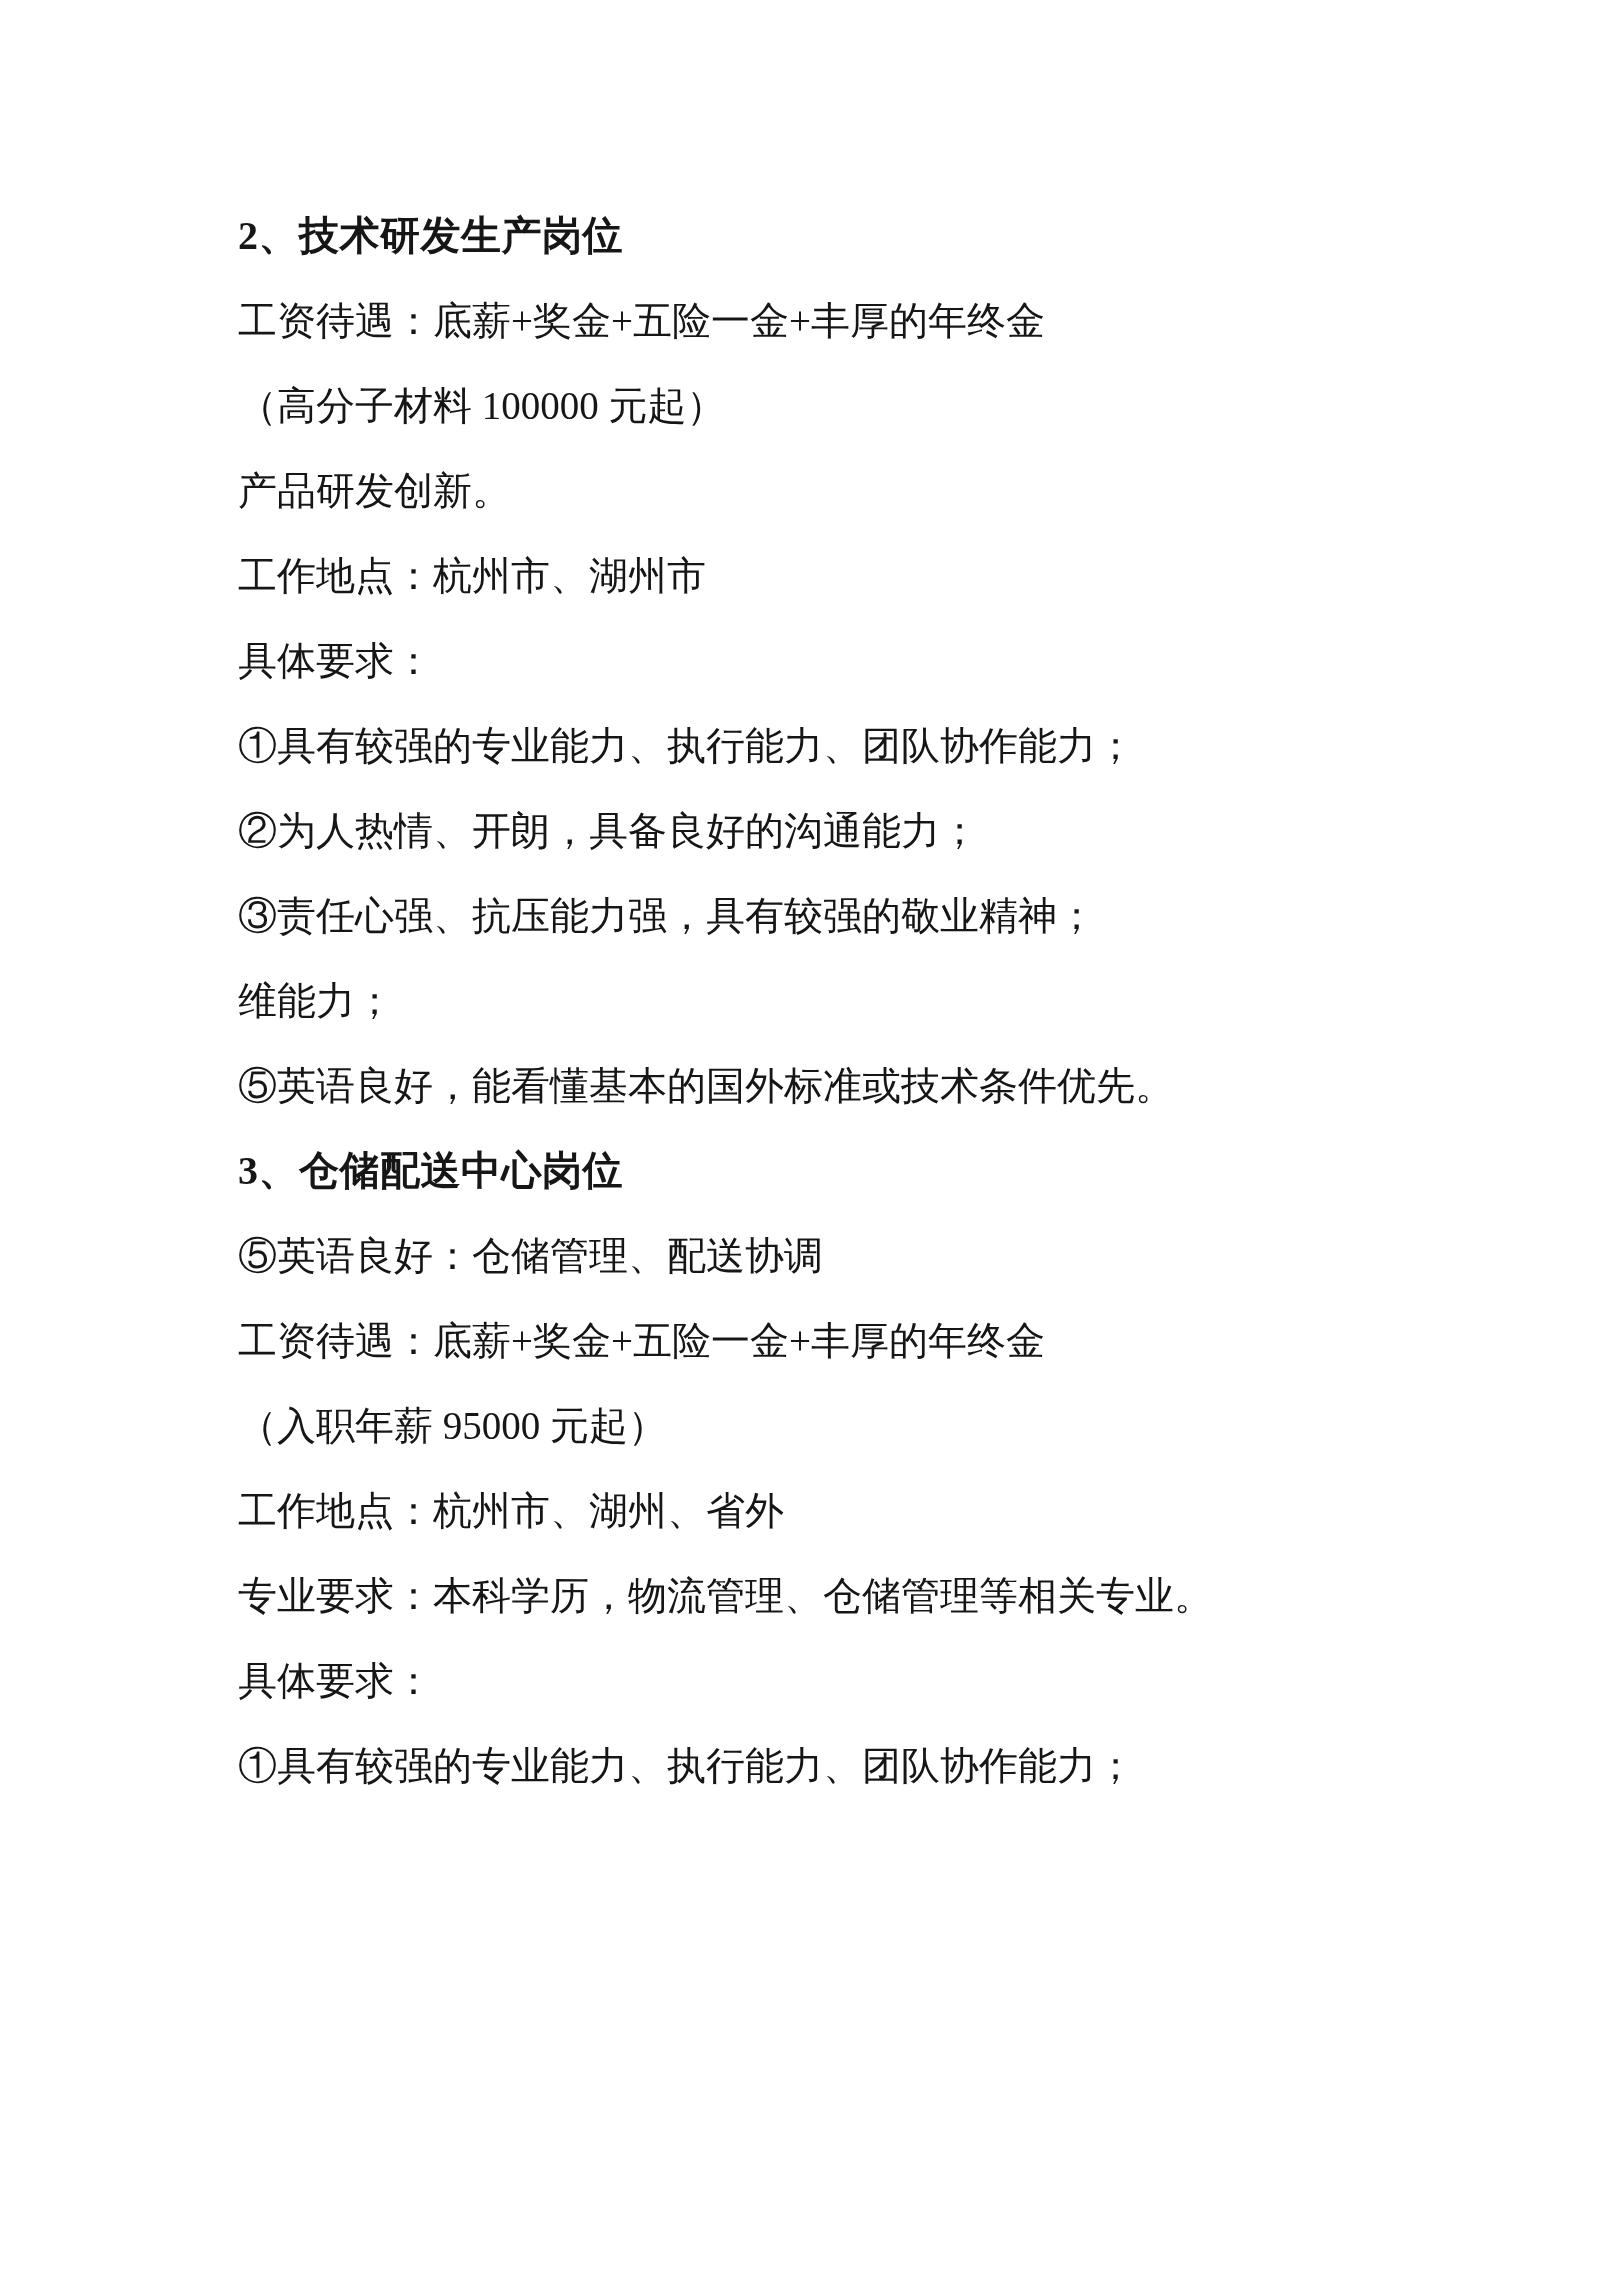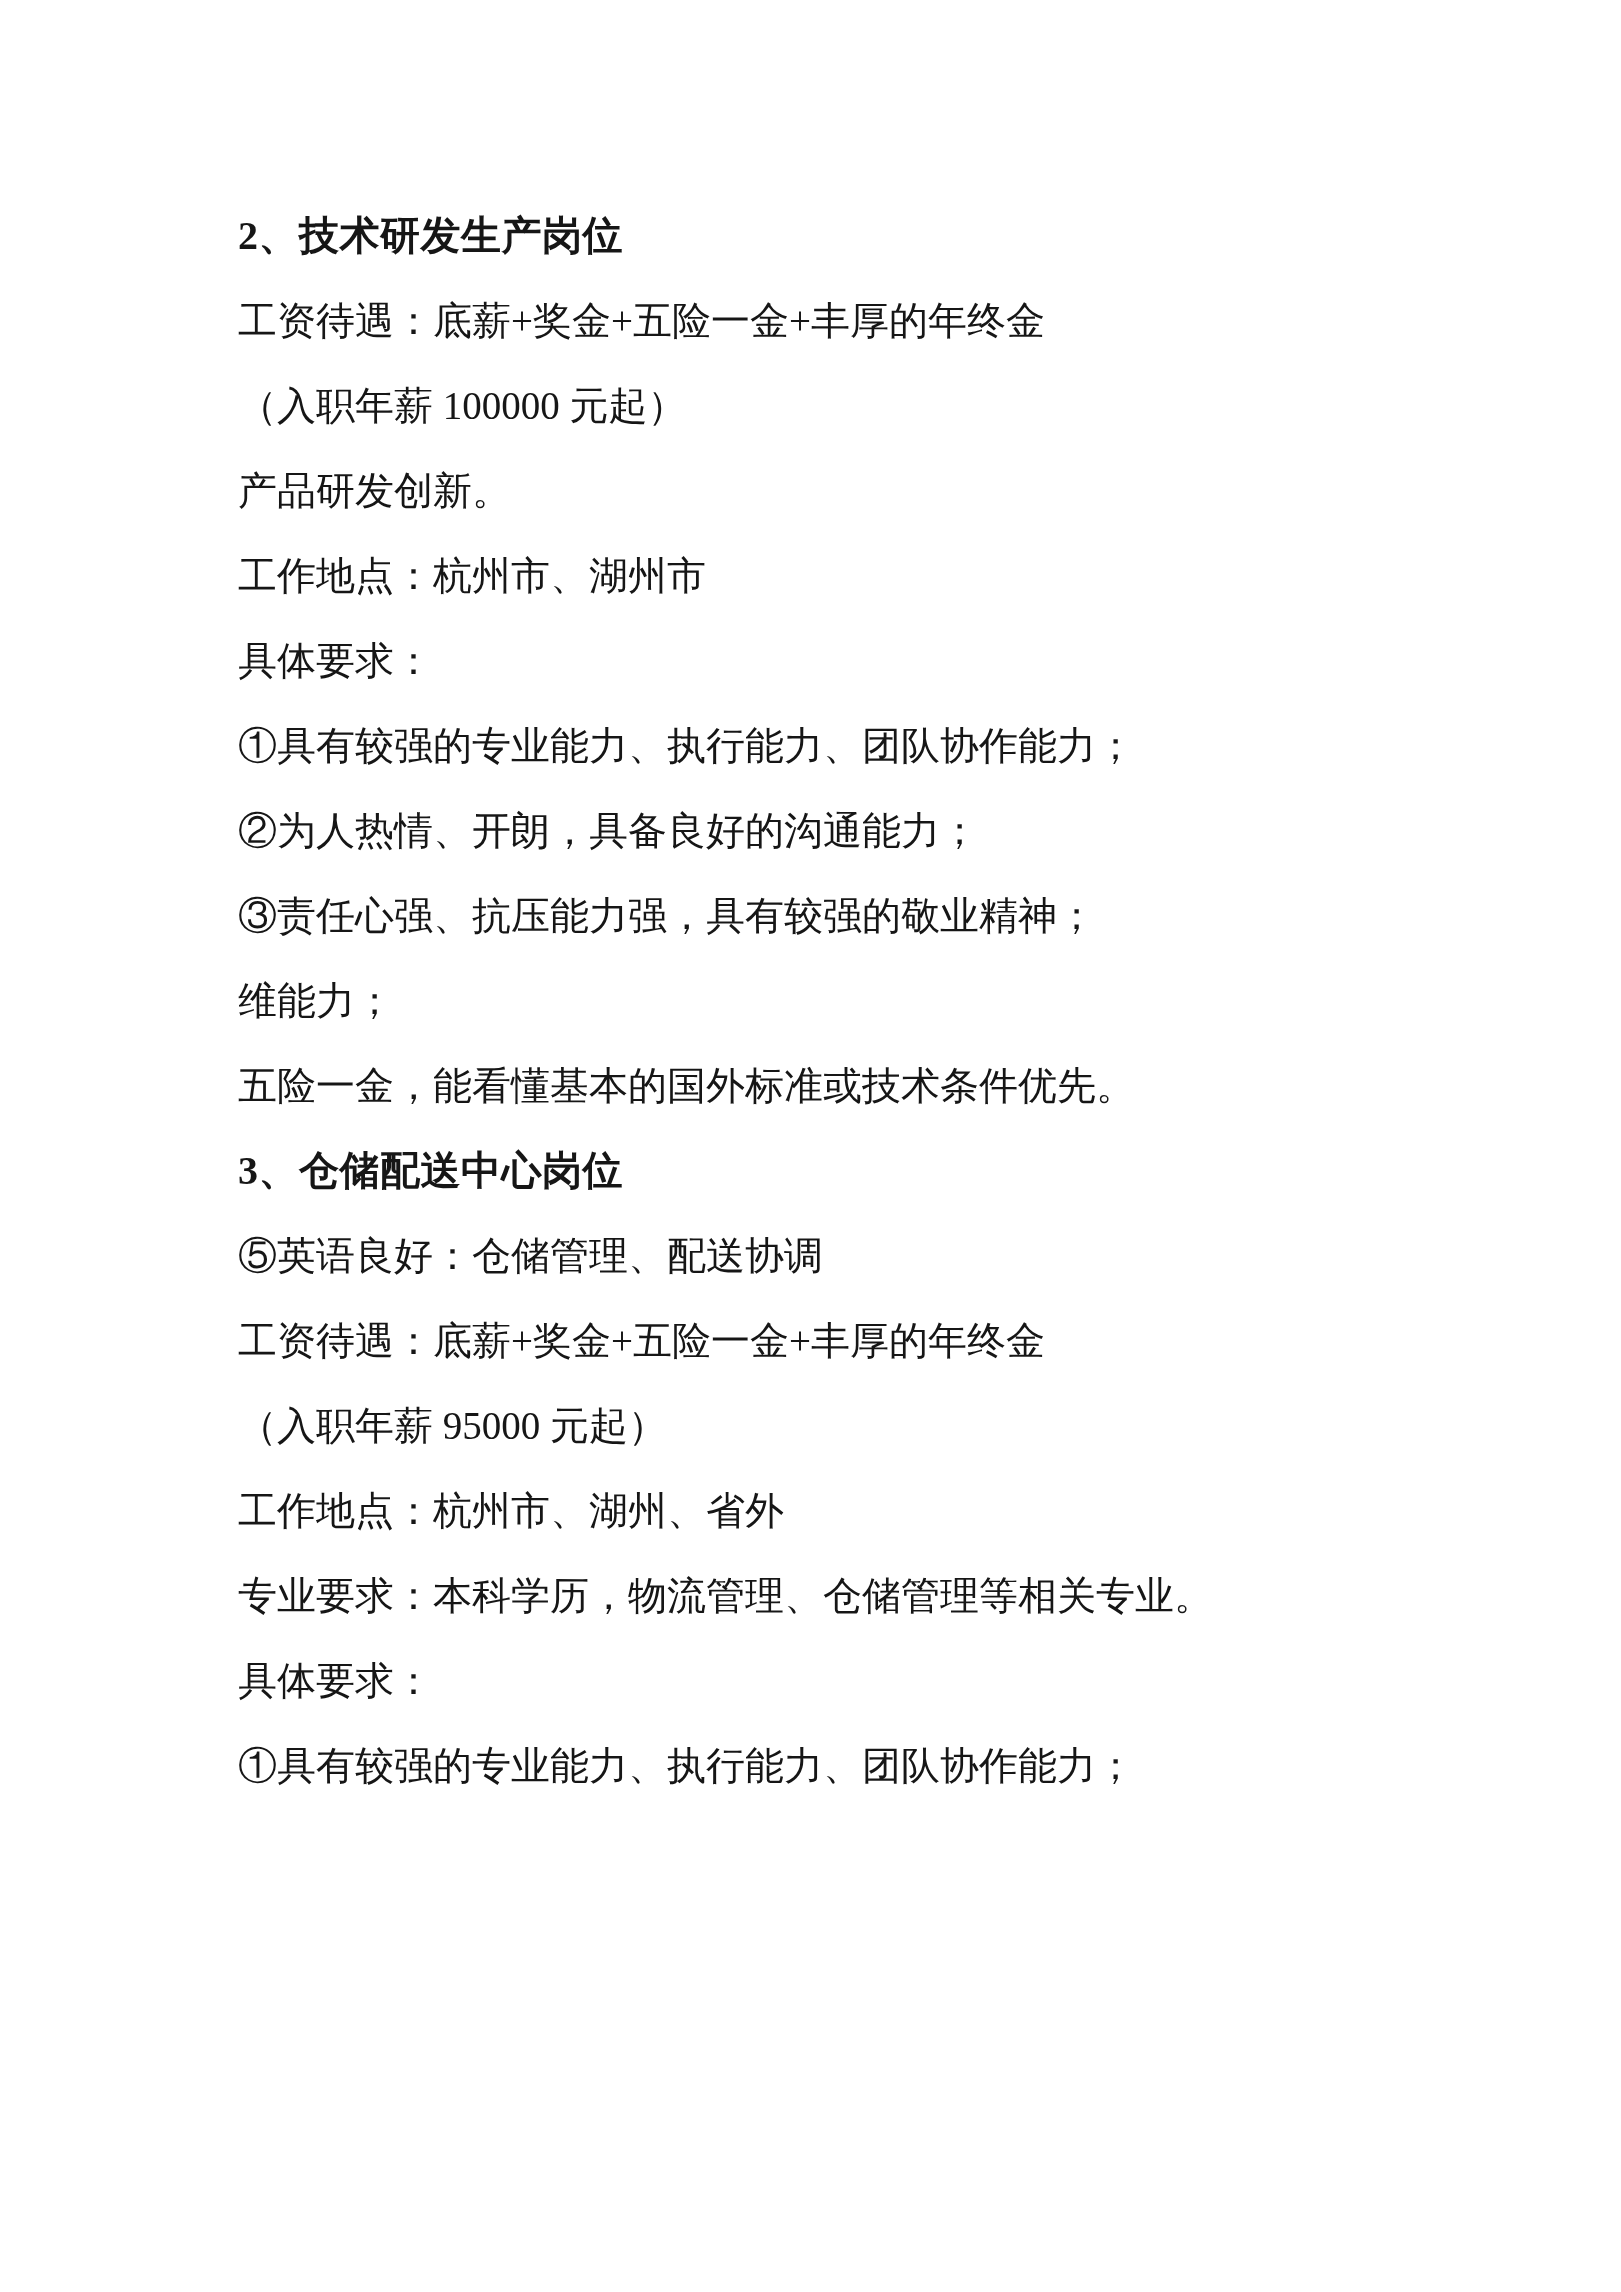--- a/index.html
+++ b/index.html
@@ -38,29 +38,29 @@
     font-weight: normal;
   }
 </style>
 </head>
 <body>
 
 <div class="page" style="background: rgb(255, 255, 255);">
   <div class="doc-content" style="color: rgb(22, 22, 22);">
       <div class="doc-line heading">2、技术研发生产岗位</div>
       <div class="doc-line body">工资待遇：底薪+奖金+五险一金+丰厚的年终金</div>
-      <div class="doc-line body">（入职年薪 100000 元起）</div>
+      <div class="doc-line body">（高分子材料 100000 元起）</div>
       <div class="doc-line body">产品研发创新。</div>
       <div class="doc-line body">工作地点：杭州市、湖州市</div>
       <div class="doc-line body">具体要求：</div>
       <div class="doc-line body">①具有较强的专业能力、执行能力、团队协作能力；</div>
       <div class="doc-line body">②为人热情、开朗，具备良好的沟通能力；</div>
       <div class="doc-line body">③责任心强、抗压能力强，具有较强的敬业精神；</div>
       <div class="doc-line body">维能力；</div>
-      <div class="doc-line body">五险一金，能看懂基本的国外标准或技术条件优先。</div>
+      <div class="doc-line body">⑤英语良好，能看懂基本的国外标准或技术条件优先。</div>
       <div class="doc-line heading">3、仓储配送中心岗位</div>
       <div class="doc-line body">⑤英语良好：仓储管理、配送协调</div>
       <div class="doc-line body">工资待遇：底薪+奖金+五险一金+丰厚的年终金</div>
       <div class="doc-line body">（入职年薪 95000 元起）</div>
       <div class="doc-line body">工作地点：杭州市、湖州、省外</div>
       <div class="doc-line body">专业要求：本科学历，物流管理、仓储管理等相关专业。</div>
       <div class="doc-line body">具体要求：</div>
       <div class="doc-line body">①具有较强的专业能力、执行能力、团队协作能力；</div>
     </div>
 </div>

